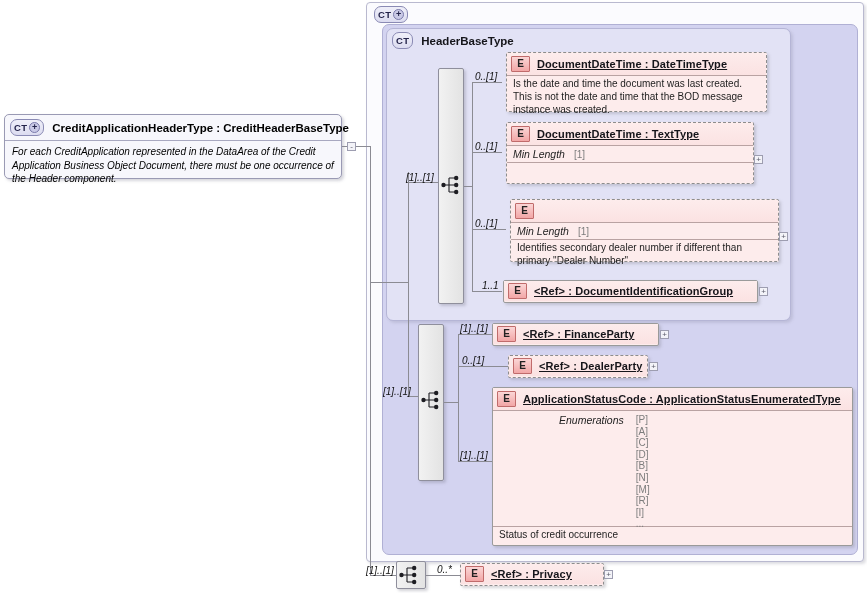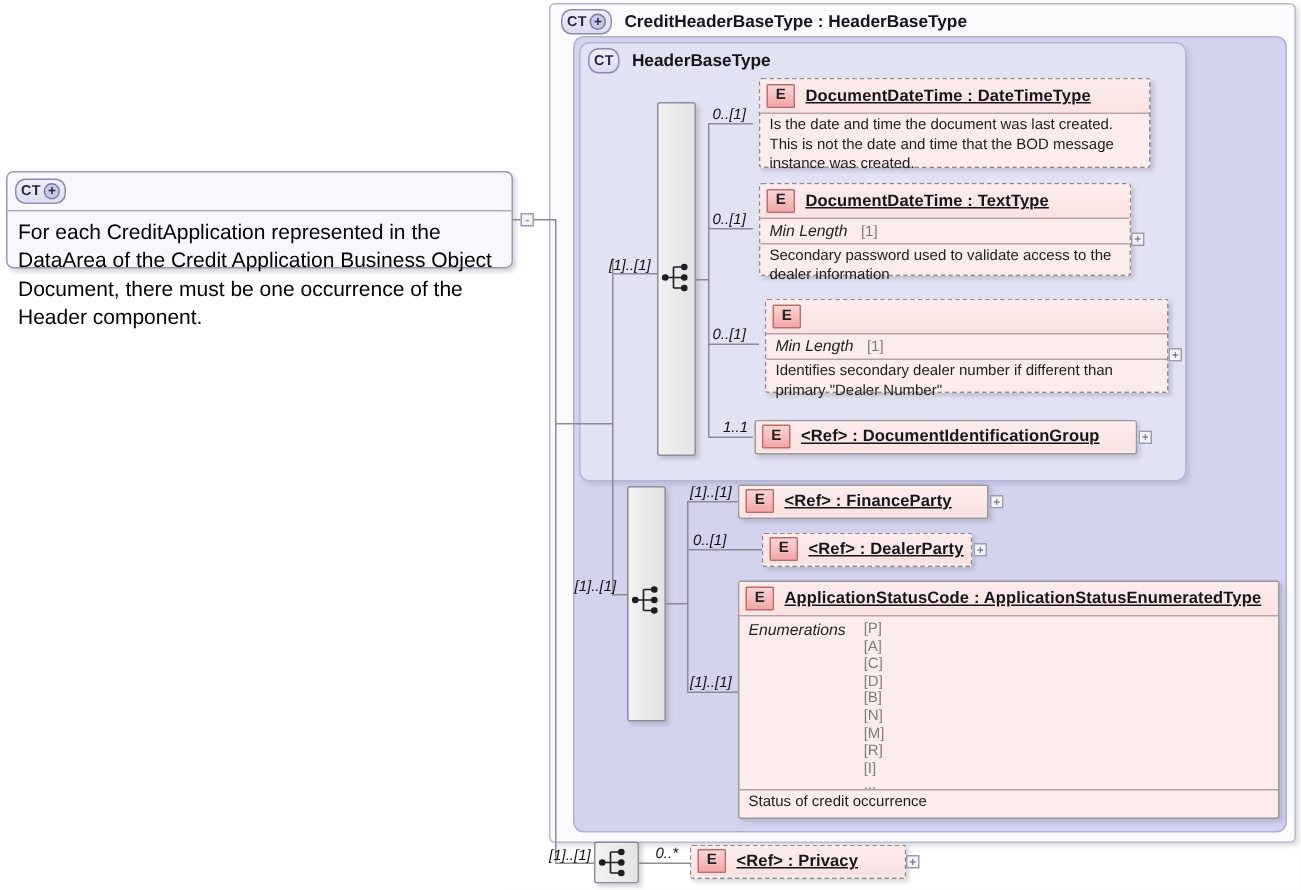--- a/index.html
+++ b/index.html
@@ -95,21 +95,21 @@
 
   
   .root{
     position:absolute;box-sizing:border-box;
     background:#f7f7fc;border:1px solid #9a9ab4;border-radius:5px;
     box-shadow:2px 2px 3px rgba(120,120,140,.3);
   }
   .root .rhdr{display:flex;align-items:center;padding:4px 6px 4px 5px;}
   .root .rhdr .title{font-size:11.5px;font-weight:bold;white-space:nowrap;}
   .root .rsep{height:1px;background:#a8a8c0;}
-  .root .rdoc{padding:4px 7px 5px 7px;font-size:14px;line-height:1.35;}
+  .root .rdoc{padding:4px 7px 5px 7px;font-style:italic;font-size:10px;line-height:1.35;}
 
   
   .seqbox{
     position:absolute;box-sizing:border-box;
     background:linear-gradient(90deg,#f2f2f2,#e3e3e3);
     border:1px solid #8f8f9c;border-radius:2px;
     box-shadow:2px 2px 3px rgba(110,110,125,.3);
   }
   .seqicon{position:absolute;}
 
@@ -130,40 +130,40 @@
 </head>
 <body>
 
 <div class="ct-outer" style="left:366px;top:2px;width:498px;height:560px;"></div>
 
 <div class="ct-label" style="left:374px;top:6px;">
   <span class="badge-ct">
     <span>CT</span>
       <span class="plus">+</span>
   </span>
-  <span>CreditHeaderBaseType : HeaderBaseType</span>
 </div>
 
 <div class="ct-purple" style="left:382px;top:24px;width:476px;height:531px;"></div>
 
 <div class="ct-inner" style="left:386px;top:28px;width:405px;height:293px;"></div>
 
 <div class="ct-label" style="left:392px;top:32px;">
   <span class="badge-ct">
     <span>CT</span>
   </span>
   <span>HeaderBaseType</span>
 </div>
 
 <div class="root" style="left:4px;top:114px;width:338px;height:65px;">
   <div class="rhdr">
     <span class="badge-ct">
       <span>CT</span>
         <span class="plus">+</span>
     </span>
+    <span class="title">CreditApplicationHeaderType : CreditHeaderBaseType</span>
   </div>
   <div class="rsep"></div>
   <div class="rdoc">For each CreditApplication represented in the DataArea of the Credit Application Business Object Document, there must be one occurrence of the Header component.</div>
 </div>
 
 <div class="minusbox" style="left:347px;top:142px;">-</div>
 
 <div class="ln lnh" style="left:342px;top:146px;width:5px;"></div>
 
 <div class="ln lnh" style="left:356px;top:146px;width:14px;"></div>
@@ -215,21 +215,20 @@
   <div class="hdr">
     <span class="badge-e">E</span>
     <span class="title">DocumentDateTime : TextType</span>
   </div>
   <div class="sep"></div>
   <div class="facet">
     <span>Min Length</span>
     <span class="fval">[1]</span>
   </div>
   <div class="sep"></div>
-  <div class="doc">Secondary password used to validate access to the dealer information</div>
 </div>
 <div class="plusbox" style="left:754px;top:155px;">+</div>
 
 <div class="node optional" style="left:510px;top:199px;width:269px;height:63px;">
   <div class="hdr">
     <span class="badge-e">E</span>
   </div>
   <div class="sep"></div>
   <div class="facet">
     <span>Min Length</span>
@@ -282,21 +281,21 @@
   </div>
 </div>
 <div class="plusbox" style="left:649px;top:362px;">+</div>
 
 <div class="node" style="left:492px;top:387px;width:361px;height:159px;">
   <div class="hdr">
     <span class="badge-e">E</span>
     <span class="title">ApplicationStatusCode : ApplicationStatusEnumeratedType</span>
   </div>
   <div class="sep"></div>
-  <div style="display:flex;gap:12px;padding:3px 6px 3px 6px;height:115px;box-sizing:border-box;">
+  <div style="display:flex;gap:12px;padding:3px 6px 3px 18px;height:115px;box-sizing:border-box;margin-left:48px;">
     <span class="enum-label">Enumerations</span>
     <span id="enum-list" style="display:flex;flex-direction:column;line-height:11.6px;">
         <span class="enum-val">[P]</span>
         <span class="enum-val">[A]</span>
         <span class="enum-val">[C]</span>
         <span class="enum-val">[D]</span>
         <span class="enum-val">[B]</span>
         <span class="enum-val">[N]</span>
         <span class="enum-val">[M]</span>
         <span class="enum-val">[R]</span>

